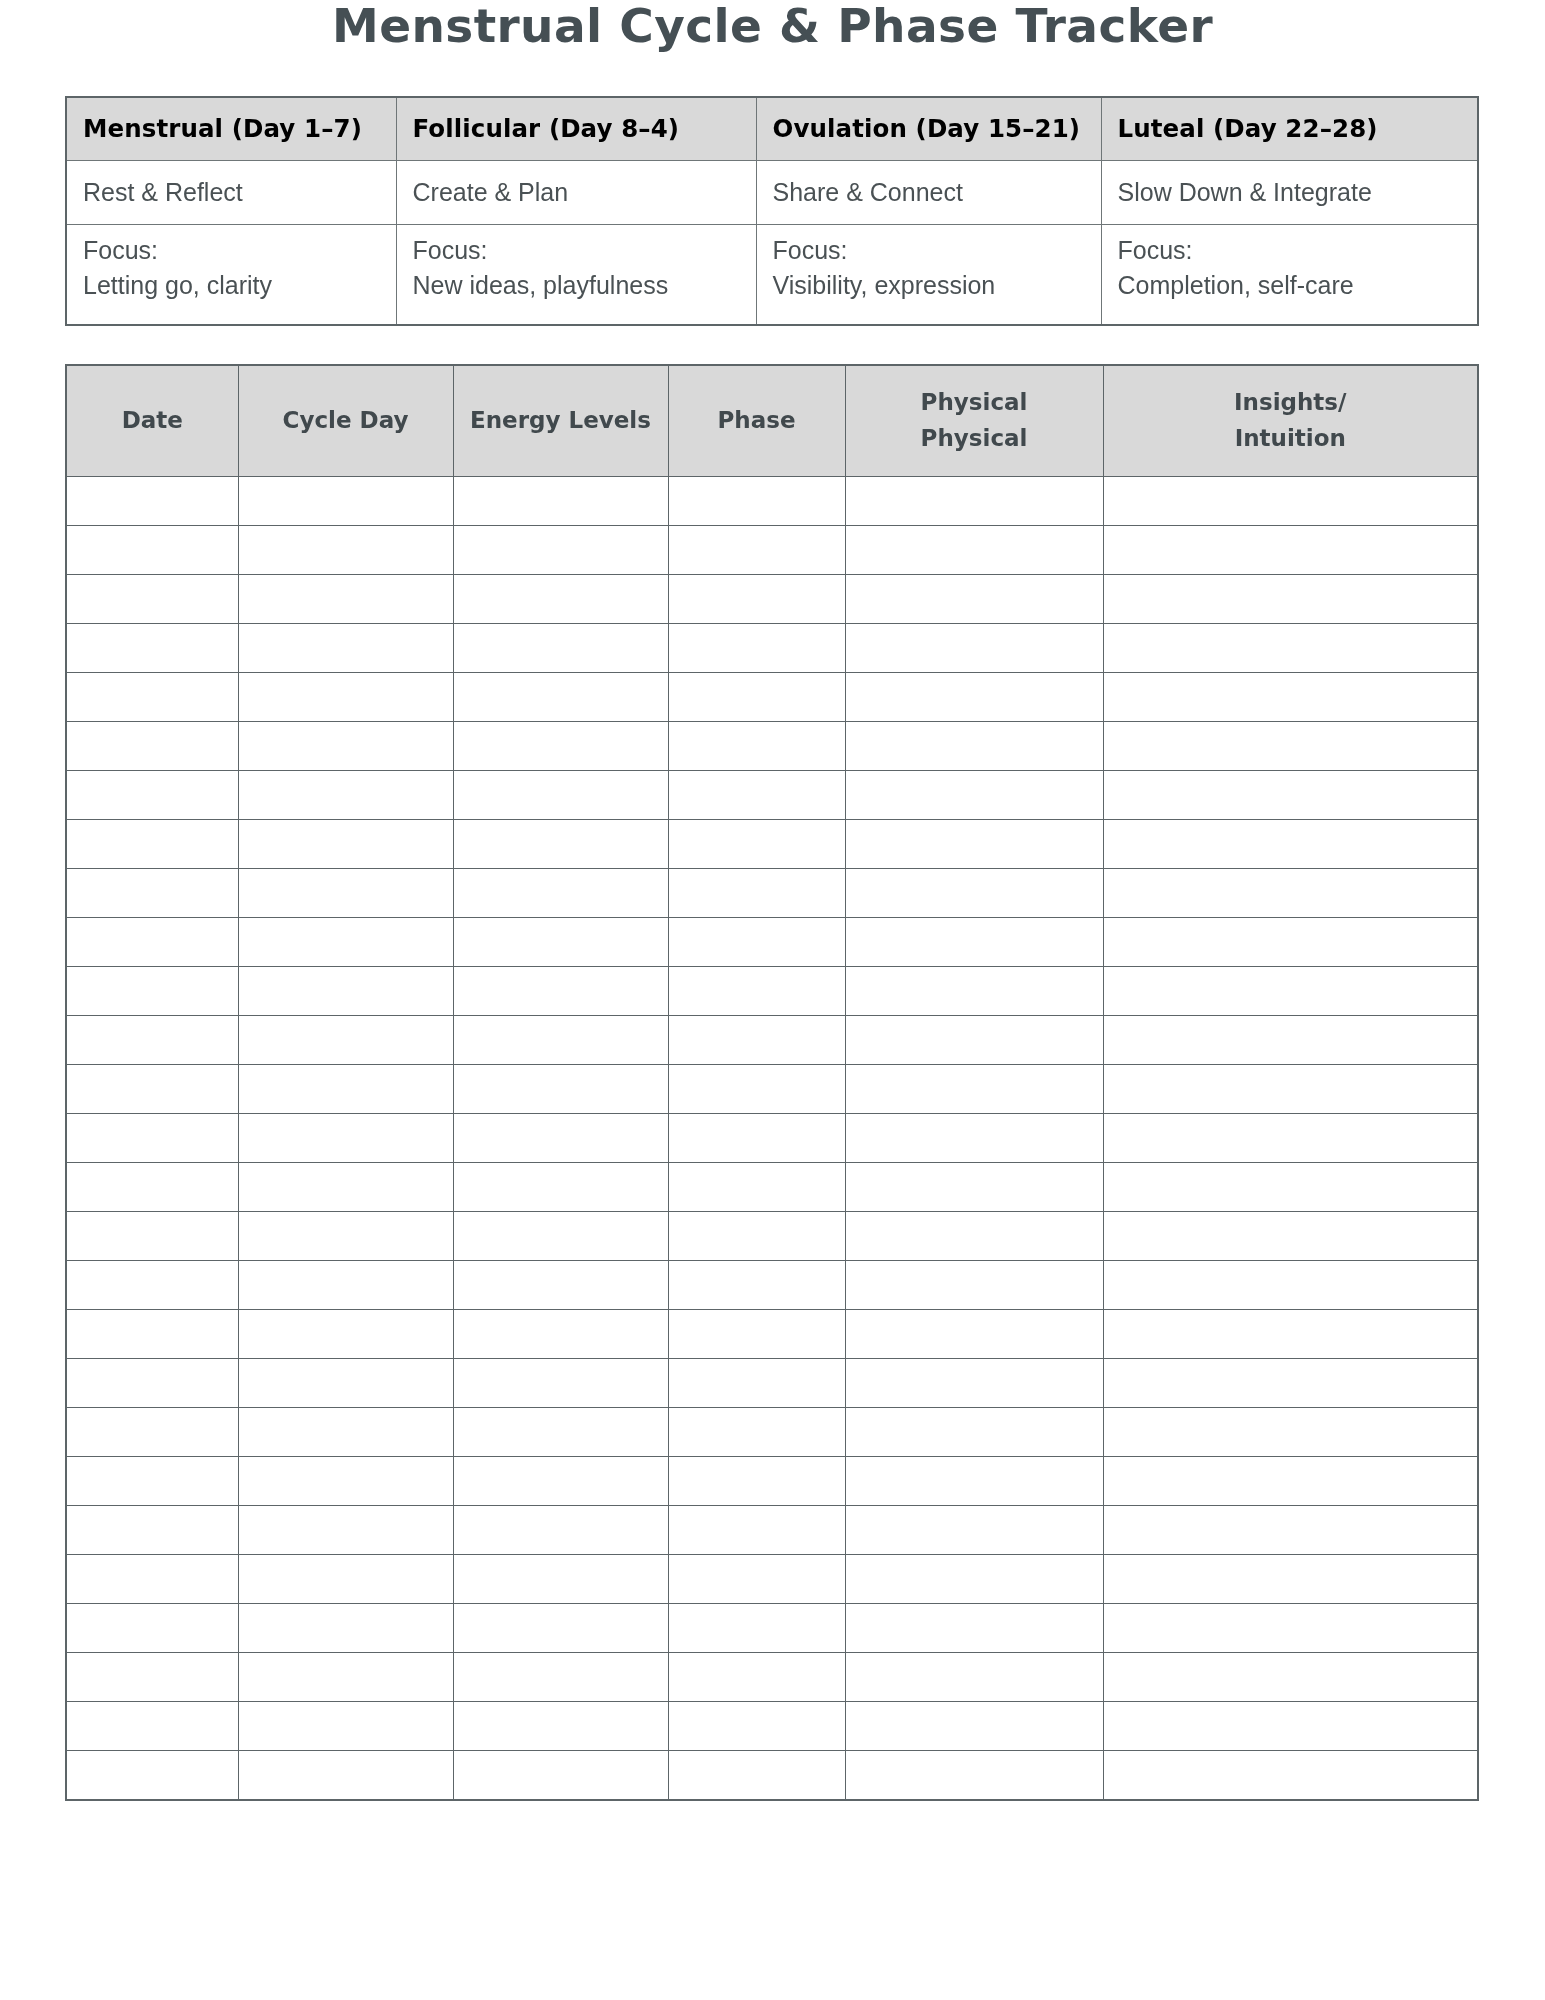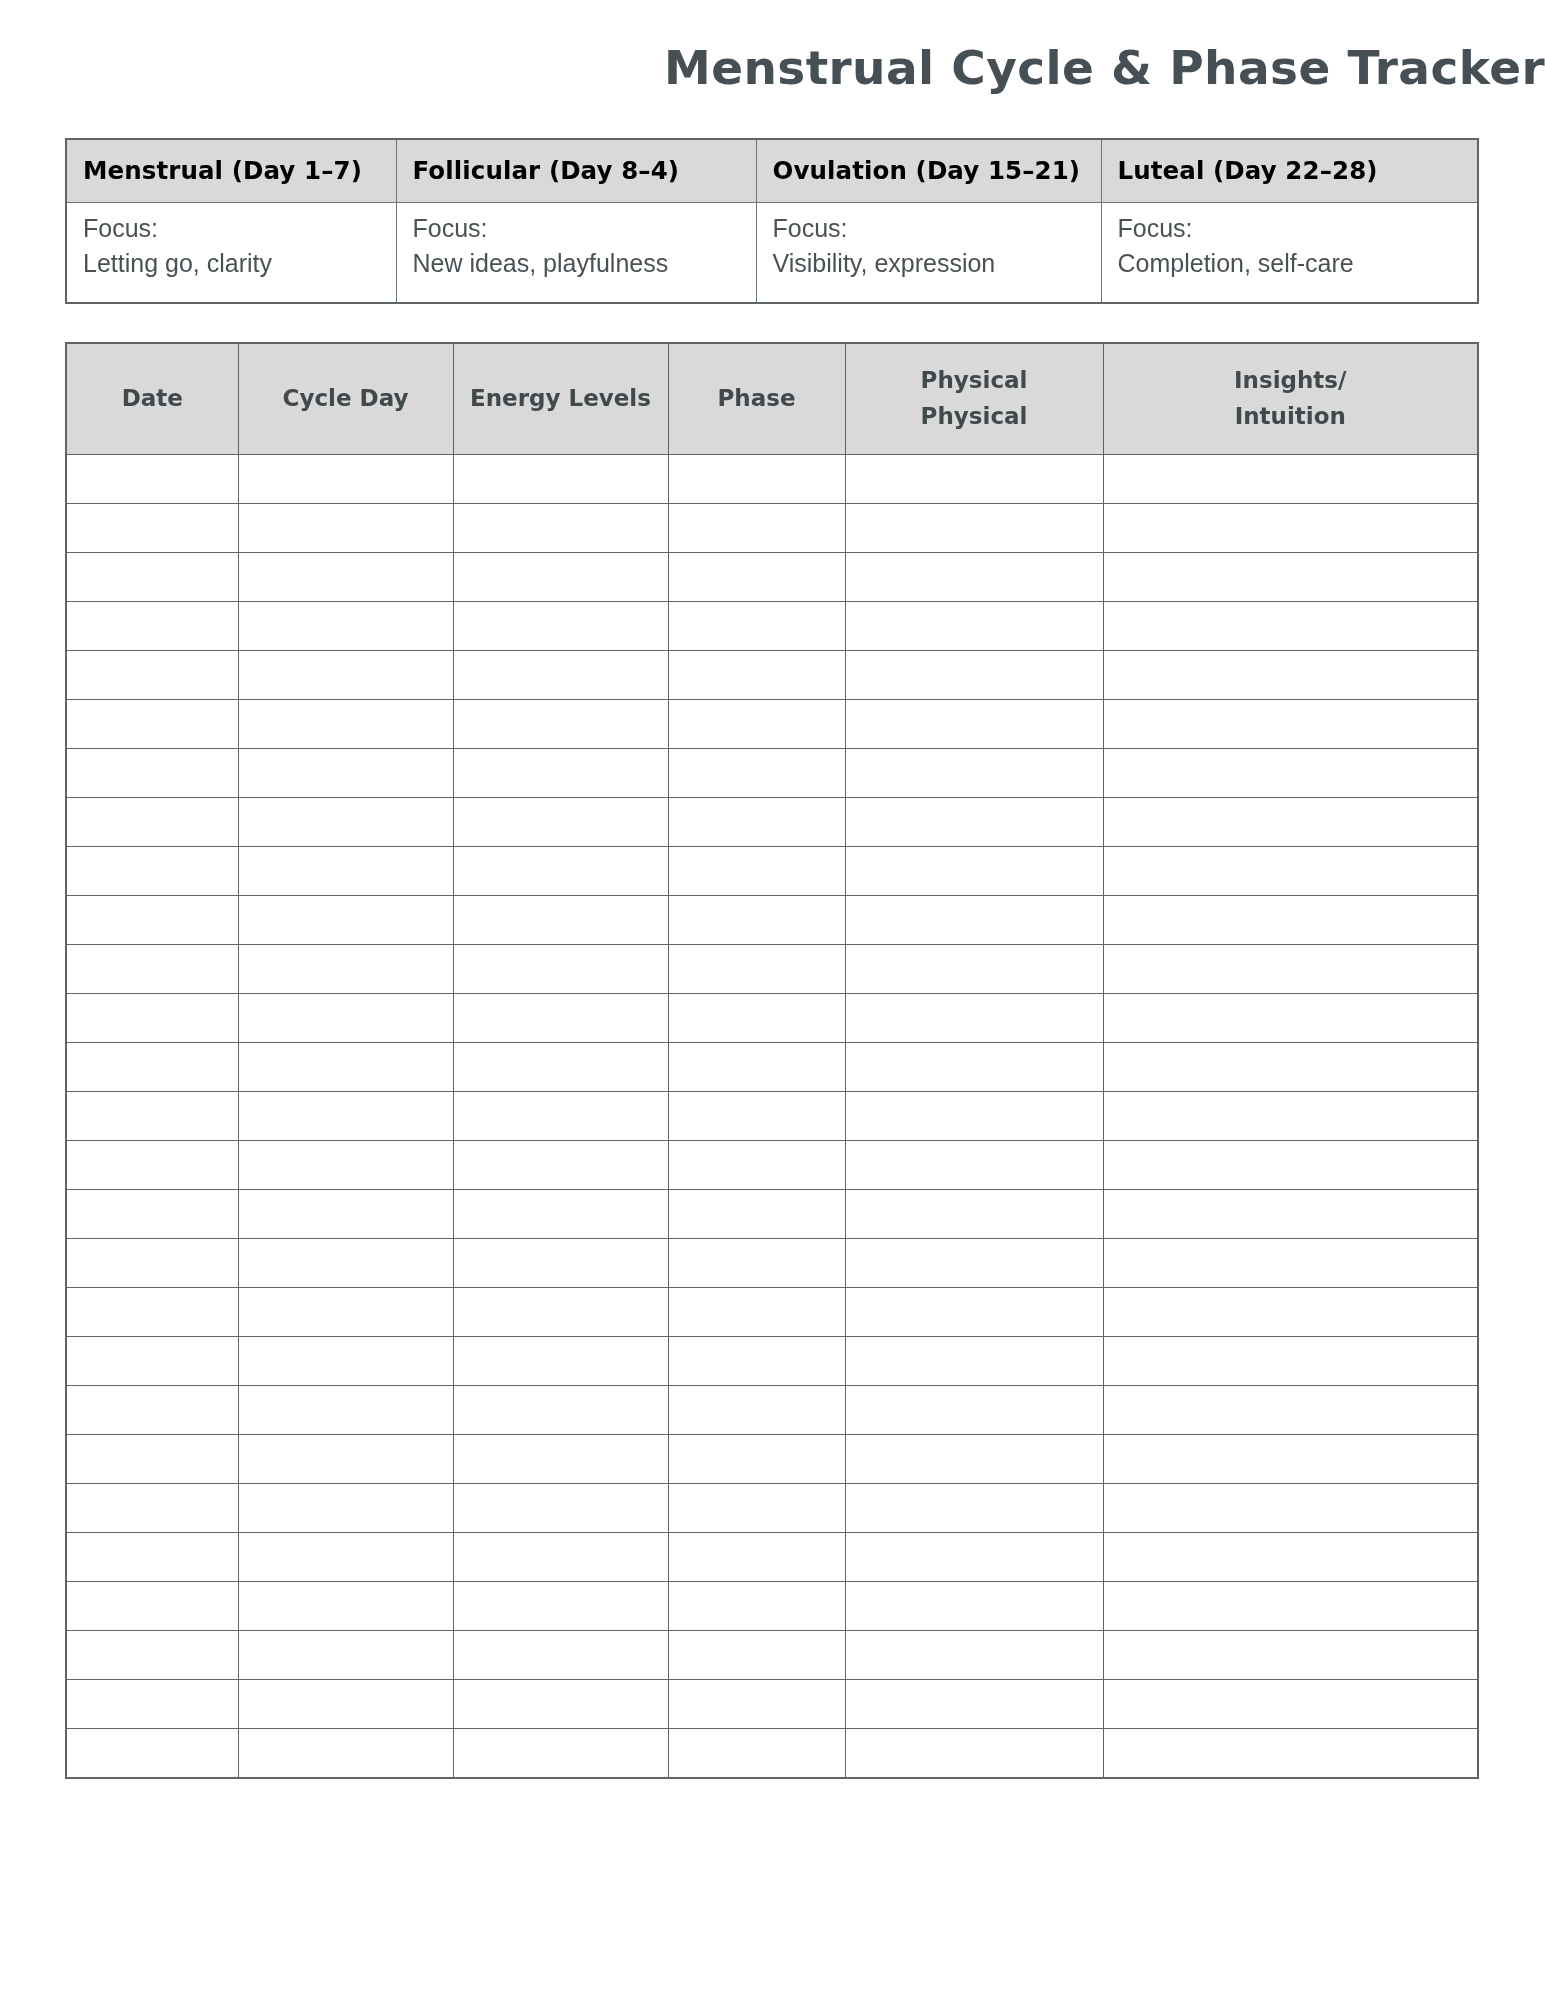--- a/index.html
+++ b/index.html
@@ -19,28 +19,27 @@
 
   .page {
     width: 1545px;
     height: 2000px;
     padding: 0;
     position: relative;
   }
 
   
   .title {
-    text-align: right;
+    text-align: center;
     font-family: "DejaVu Sans", sans-serif;
     font-weight: 700;
     font-size: 47px;
     letter-spacing: 0.4px;
     color: #454f54;
     margin: 0;
-    padding-top: 42px;
     padding-bottom: 0;
     line-height: 1.1;
   }
 
   
   .phase-wrap {
     margin: 44px 63px 0 65px;
   }
   table.phase {
     width: 1412px;
@@ -139,20 +138,26 @@
       </colgroup>
       <thead>
         <tr>
           <th>Menstrual (Day 1–7)</th>
           <th>Follicular (Day 8–4)</th>
           <th>Ovulation (Day 15–21)</th>
           <th>Luteal (Day 22–28)</th>
         </tr>
       </thead>
       <tbody>
+        <tr>
+          <td>Rest &amp; Reflect</td>
+          <td>Create &amp; Plan</td>
+          <td>Share &amp; Connect</td>
+          <td>Slow Down &amp; Integrate</td>
+        </tr>
         <tr>
           <td class="two-line">
             <span class="ln">Focus:</span>
             <span class="ln">Letting go, clarity</span>
           </td>
           <td class="two-line">
             <span class="ln">Focus:</span>
             <span class="ln">New ideas, playfulness</span>
           </td>
           <td class="two-line">

